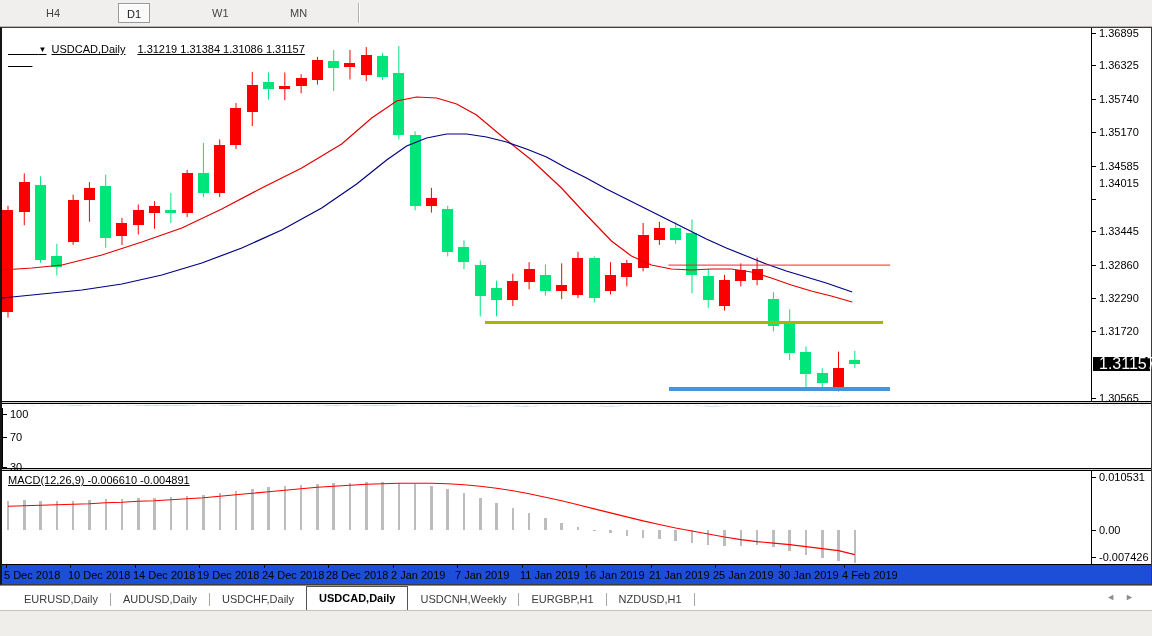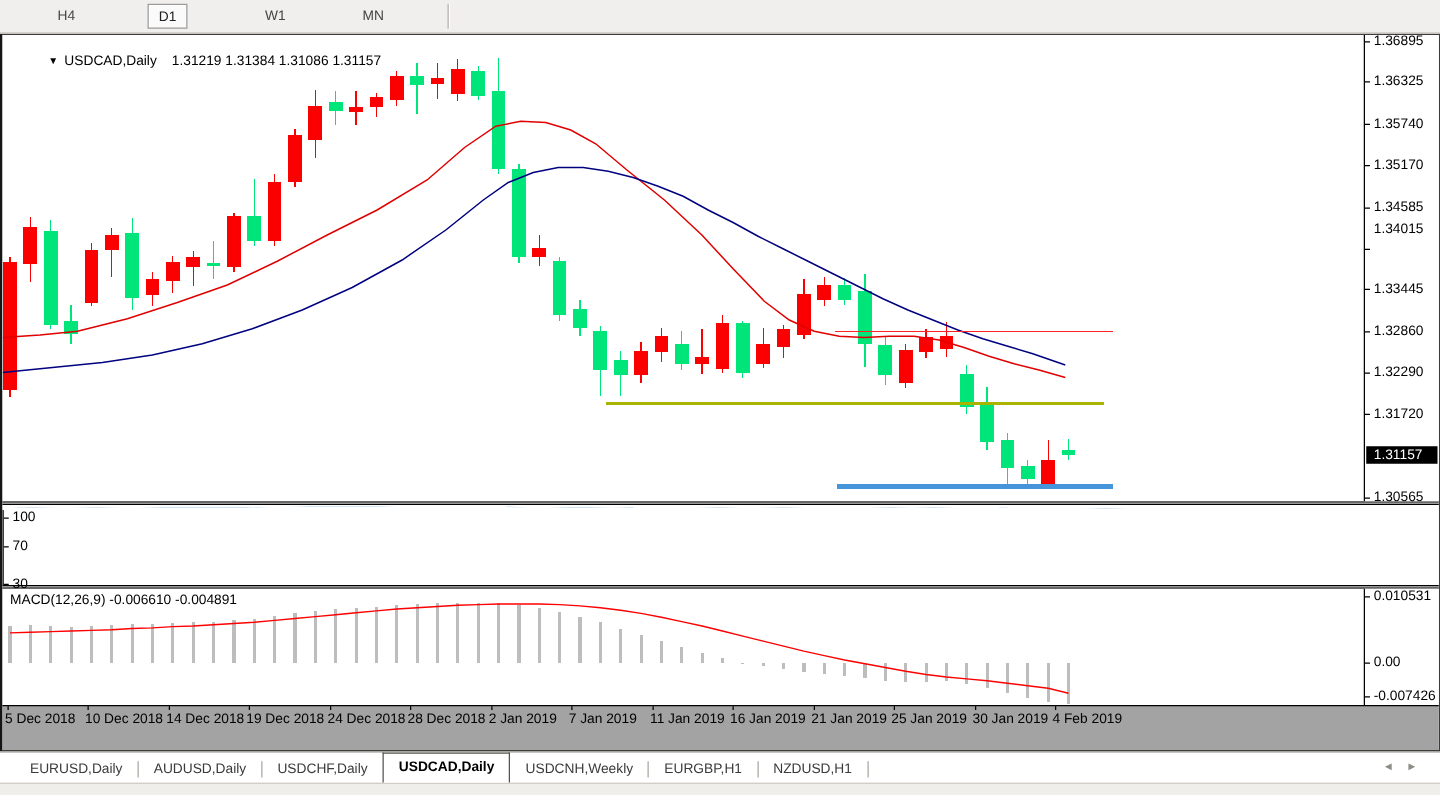--- a/index.html
+++ b/index.html
@@ -16,28 +16,28 @@
 
   
   .chart-window { flex:0 0 auto; border:1px solid #3c3c3c; border-left:2px solid #151515; background:#ffffff; }
   .panel { display:flex; position:relative; background:#fff; }
   .plot { position:relative; flex:1 1 auto; overflow:hidden; }
   .plot svg { display:block; width:100%; height:100%; }
   .axis { flex:0 0 60px; border-left:1px solid #000; position:relative; background:#fff;padding-left:34px; }
   .axis-label { position:absolute; left:7px; font-size:11px; color:#000; white-space:nowrap; line-height:13px; }
   .axis-tick { position:absolute; left:0; width:4px; height:1px; background:#000; }
   .price-tag { position:absolute; left:1px; right:1px; height:14px; background:#000; color:#fff;
-               font-size:11px; line-height:14px; padding-left:6px; }
+               font-size:16px; line-height:14px; padding-left:6px; }
   .splitter { height:3px; background:#cdcdcd; border-top:1px solid #000; border-bottom:1px solid #000; }
-  .panel-title { position:absolute; top:3px; left:6px; font-size:11px; color:#000; z-index:3; white-space:pre; }
+  .panel-title { position:absolute; top:3px; left:6px; font-size:11px; color:#000; z-index:3; white-space:pre;text-decoration:underline; }
   .legend-tri { font-size:8px; margin-right:5px; position:relative; top:-1px; }
   .legend-vals { margin-left:12px; }
 
   
-  .date-axis { height:36px; position:relative; background:#a3a3a3; border-top:1px solid #000;text-align:right; }
+  .date-axis { height:20px; position:relative; background:#1d4ed8; border-top:1px solid #000;text-align:right; }
   .date-label { position:absolute; top:4px; font-size:11px; color:#000; white-space:nowrap; }
   .date-tick { position:absolute; top:0; width:1px; height:3px; background:#000; }
 
   
   .tabbar { height:25px; background:#ffffff; border-top:1px solid #8f8d88; display:flex; align-items:flex-end;
             padding-left:12px; position:relative; flex:0 0 auto; }
   .tab { height:21px; line-height:20px; font-size:11px; color:#3b3b3b; padding:0 12px; cursor:default; white-space:nowrap; }
   .tab.active { background:#ffffff; border:1px solid #55534e; border-bottom:none; height:24px; line-height:23px;
                 font-weight:bold; color:#000; }
   .tab-sep { width:1px; height:13px; background:#a9a6a0; margin-bottom:4px; }

